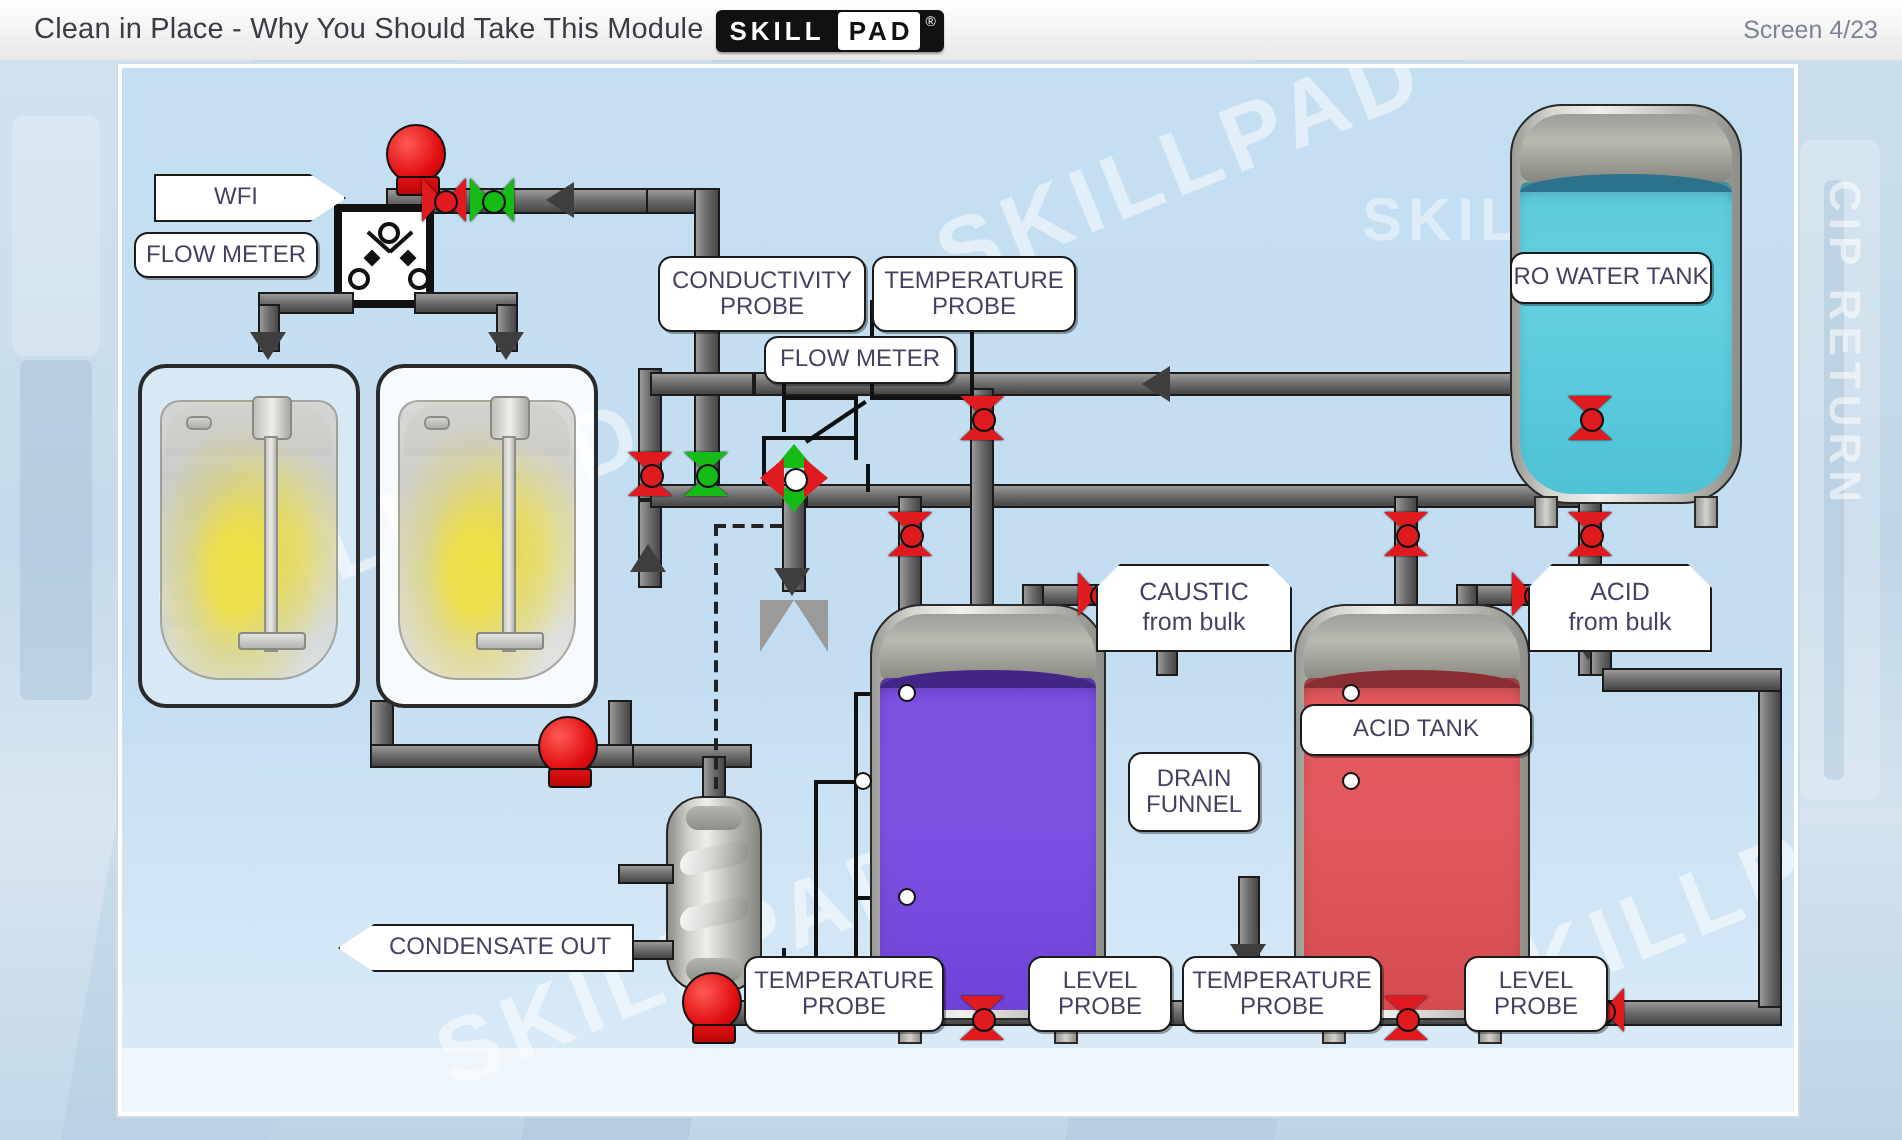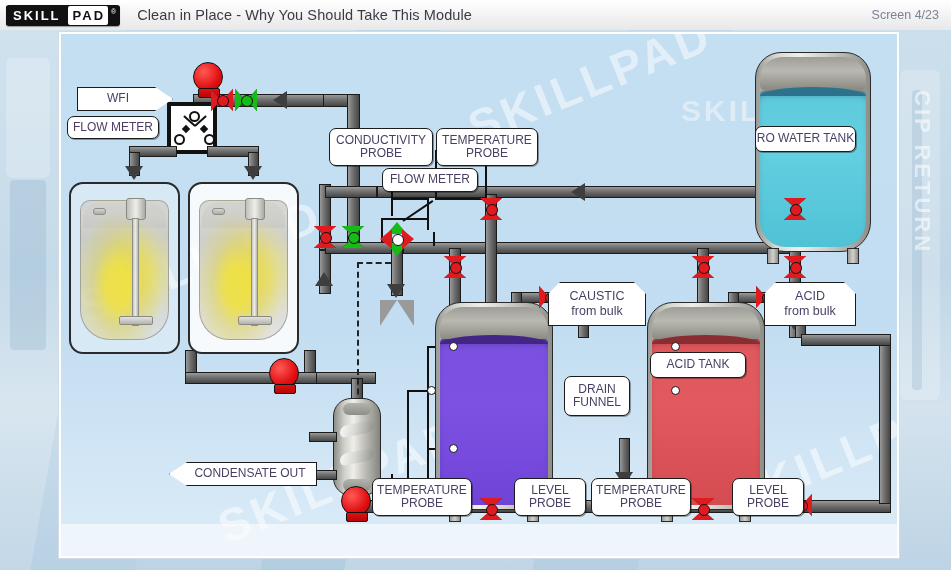--- a/index.html
+++ b/index.html
@@ -235,26 +235,26 @@
     position:absolute;width:9px;height:9px;border-radius:50%;
     background:#fff;border:1.6px solid #111;box-sizing:border-box;
   }
 </style>
 </head>
 <body>
 
 <div id="app">
 
   <div id="header">
+    <div id="title">Clean in Place - Why You Should Take This Module</div>
     <div id="logo">
       <span class="l1">SKILL</span>
       <span class="l2">PAD</span>
       <span class="reg">®</span>
     </div>
-    <div id="title">Clean in Place - Why You Should Take This Module</div>
     <div id="screen-counter">Screen 4/23</div>
   </div>
 
   <div id="bg-photo">
     <div class="eq" style="left:6px;top:28px;width:44px;height:120px;"></div>
     <div class="eqd" style="left:10px;top:150px;width:36px;height:170px;"></div>
     <div class="eq" style="left:900px;top:40px;width:40px;height:330px;"></div>
     <div class="eqd" style="left:912px;top:60px;width:10px;height:300px;"></div>
     <div style="position:absolute;right:16px;top:60px;writing-mode:vertical-rl;font-size:22px;font-weight:bold;color:rgba(255,255,255,.55);letter-spacing:3px;">CIP RETURN</div>
   </div>
@@ -564,21 +564,21 @@
       <div class="inner">CAUSTIC
 from bulk</div>
     </div>
 
     <div class="lbl oct" style="left:703px;top:248px;width:92px;height:44px;">
       <div class="inner">ACID
 from bulk</div>
     </div>
 
 
-    <div class="lbl round" style="left:589px;top:318px;width:96px;height:26px;text-align:right;">ACID TANK</div>
+    <div class="lbl round" style="left:589px;top:318px;width:116px;height:26px;text-align:right;">ACID TANK</div>
 
     <div class="lbl round" style="left:503px;top:342px;width:66px;height:40px;">DRAIN
 FUNNEL</div>
 
 
 
 
     <div class="lbl arrow-l" style="left:108px;top:428px;width:148px;height:24px;">
       <div class="inner">CONDENSATE OUT</div>
     </div>

